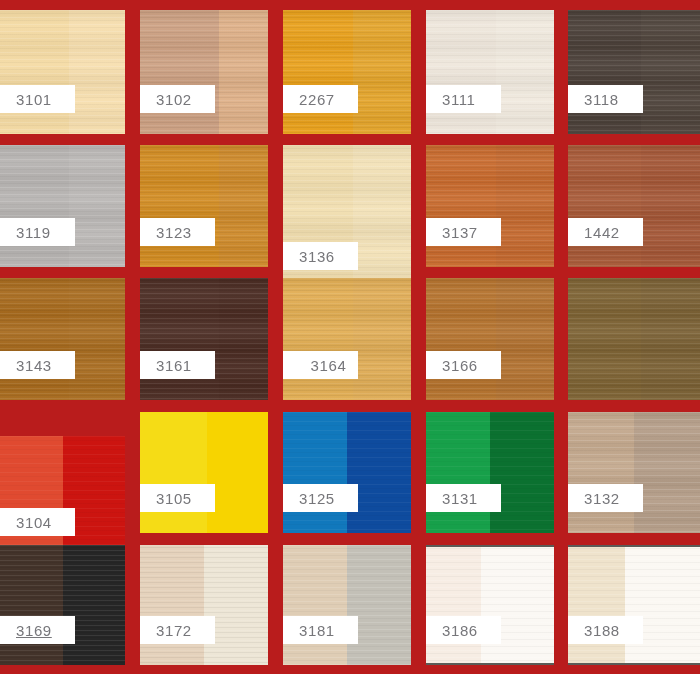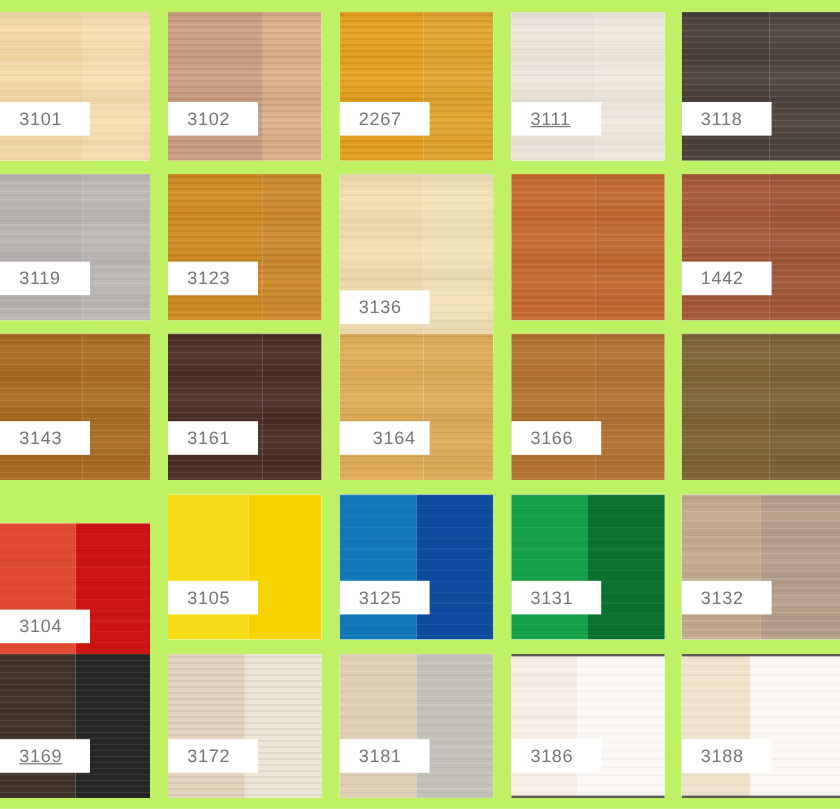--- a/index.html
+++ b/index.html
@@ -12,21 +12,21 @@
     width: 700px;
     height: 674px;
     overflow: hidden;
     font-family: "Liberation Sans", sans-serif;
   }
 
   #swatch-grid {
     position: relative;
     width: 700px;
     height: 674px;
-    background: #bef264;
+    background: #b91c1c;
   }
 
   .swatch-cell {
     position: absolute;
     overflow: hidden;
     background: #ffffff;
   }
 
   
   .swatch-fill {
@@ -182,21 +182,21 @@
       </div>
     </div>
     <div class="swatch-cell" style="left: 426px; top: 10px; width: 128px; height: 124px;">
       <div class="swatch-fill">
         <div class="tone-left" style="width: 55%; background: rgb(239, 231, 220);"></div>
         <div class="tone-right" style="width: 45%; background: rgb(241, 234, 223);"></div>
         <div class="banding"></div>
         <div class="grain soft"></div>
       </div>
       <div class="label-plate" style="width: 75px; height: 28px; bottom: 21px; background: rgb(255, 255, 255);">
-        <span class="label-code" style="color: rgb(118, 118, 122); text-decoration: underline;">3111</span>
+        <span class="label-code" style="color: rgb(118, 118, 122);">3111</span>
       </div>
     </div>
     <div class="swatch-cell" style="left: 568px; top: 10px; width: 132px; height: 124px;">
       <div class="swatch-fill">
         <div class="tone-left" style="width: 55%; background: rgb(75, 64, 57);"></div>
         <div class="tone-right" style="width: 45%; background: rgb(79, 68, 60);"></div>
         <div class="banding"></div>
         <div class="grain"></div>
       </div>
       <div class="label-plate" style="width: 75px; height: 28px; bottom: 21px; background: rgb(255, 255, 255);">
@@ -235,20 +235,23 @@
       <div class="label-plate" style="width: 75px; height: 28px; bottom: 21px; background: rgb(255, 255, 255);">
         <span class="label-code" style="color: rgb(118, 118, 122);">3136</span>
       </div>
     </div>
     <div class="swatch-cell" style="left: 426px; top: 145px; width: 128px; height: 122px;">
       <div class="swatch-fill">
         <div class="tone-left" style="width: 55%; background: rgb(201, 107, 46);"></div>
         <div class="tone-right" style="width: 45%; background: rgb(196, 105, 47);"></div>
         <div class="banding"></div>
         <div class="grain"></div>
+      </div>
+      <div class="label-plate" style="width: 75px; height: 28px; bottom: 21px; background: rgb(255, 255, 255);">
+        <span class="label-code" style="color: rgb(118, 118, 122);">3137</span>
       </div>
     </div>
     <div class="swatch-cell" style="left: 568px; top: 145px; width: 132px; height: 122px;">
       <div class="swatch-fill">
         <div class="tone-left" style="width: 55%; background: rgb(168, 90, 56);"></div>
         <div class="tone-right" style="width: 45%; background: rgb(164, 87, 55);"></div>
         <div class="banding"></div>
         <div class="grain"></div>
       </div>
       <div class="label-plate" style="width: 75px; height: 28px; bottom: 21px; background: rgb(255, 255, 255);">

